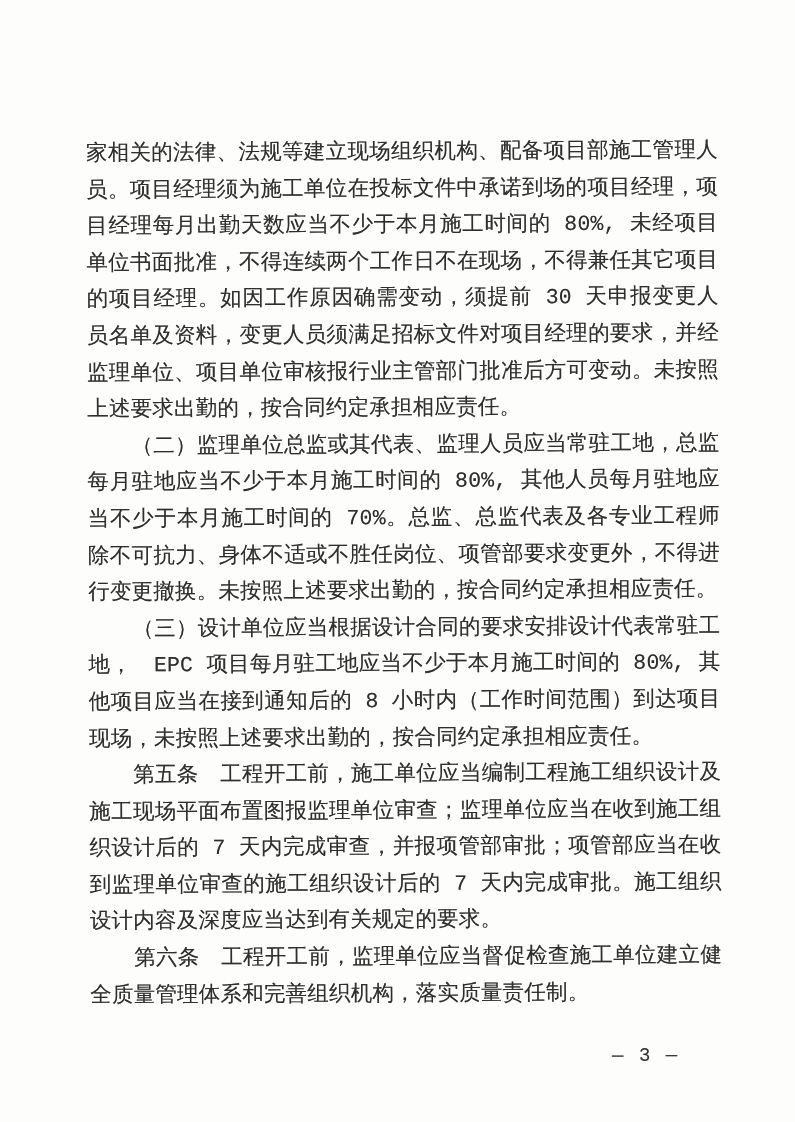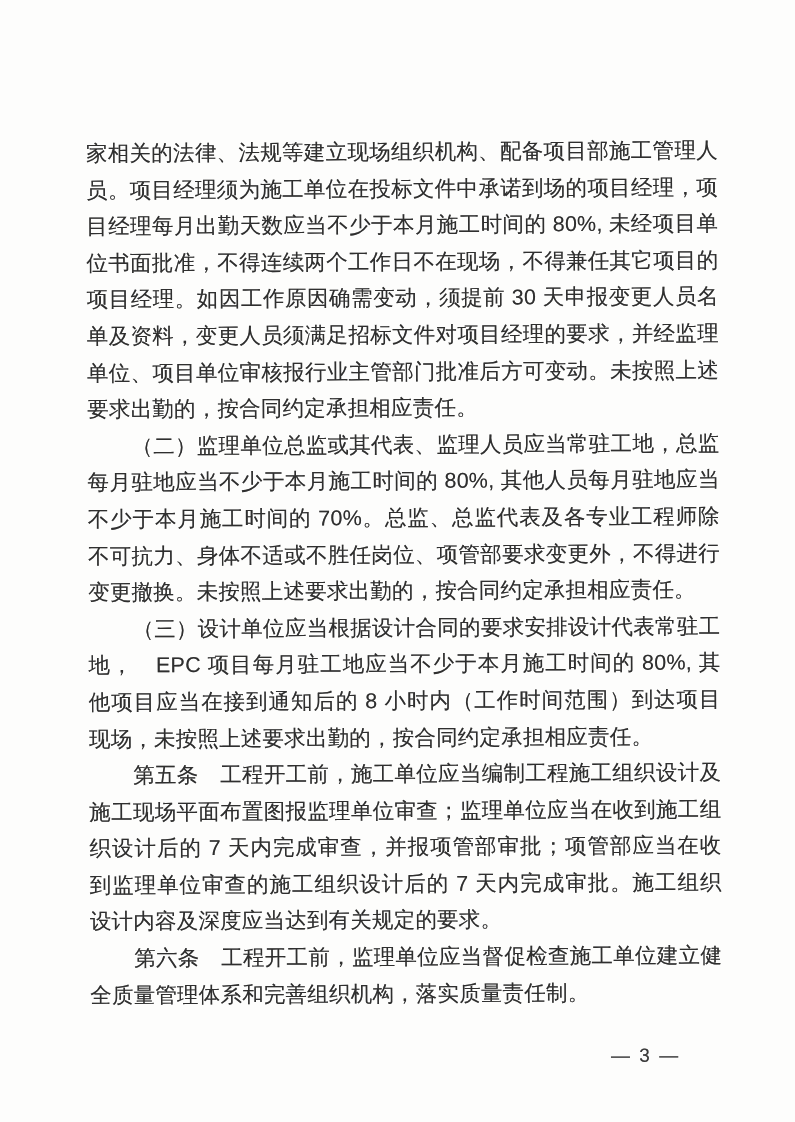--- a/index.html
+++ b/index.html
@@ -6,21 +6,21 @@
     margin: 0;
     padding: 0;
     background: #ffffff;
   }
   .page {
     position: relative;
     width: 795px;
     height: 1122px;
     background: #fdfdfc;
     overflow: hidden;
-    font-family: Liberation Sans, sans-serif;
+    font-family: Liberation Mono, monospace;
   }
   
   .scan-layer {
     position: absolute;
     left: 0; top: 0; right: 0; bottom: 0;
     transform: rotate(-0.3deg);
     transform-origin: 50% 50%;
   }
   .text-block {
     position: absolute;

